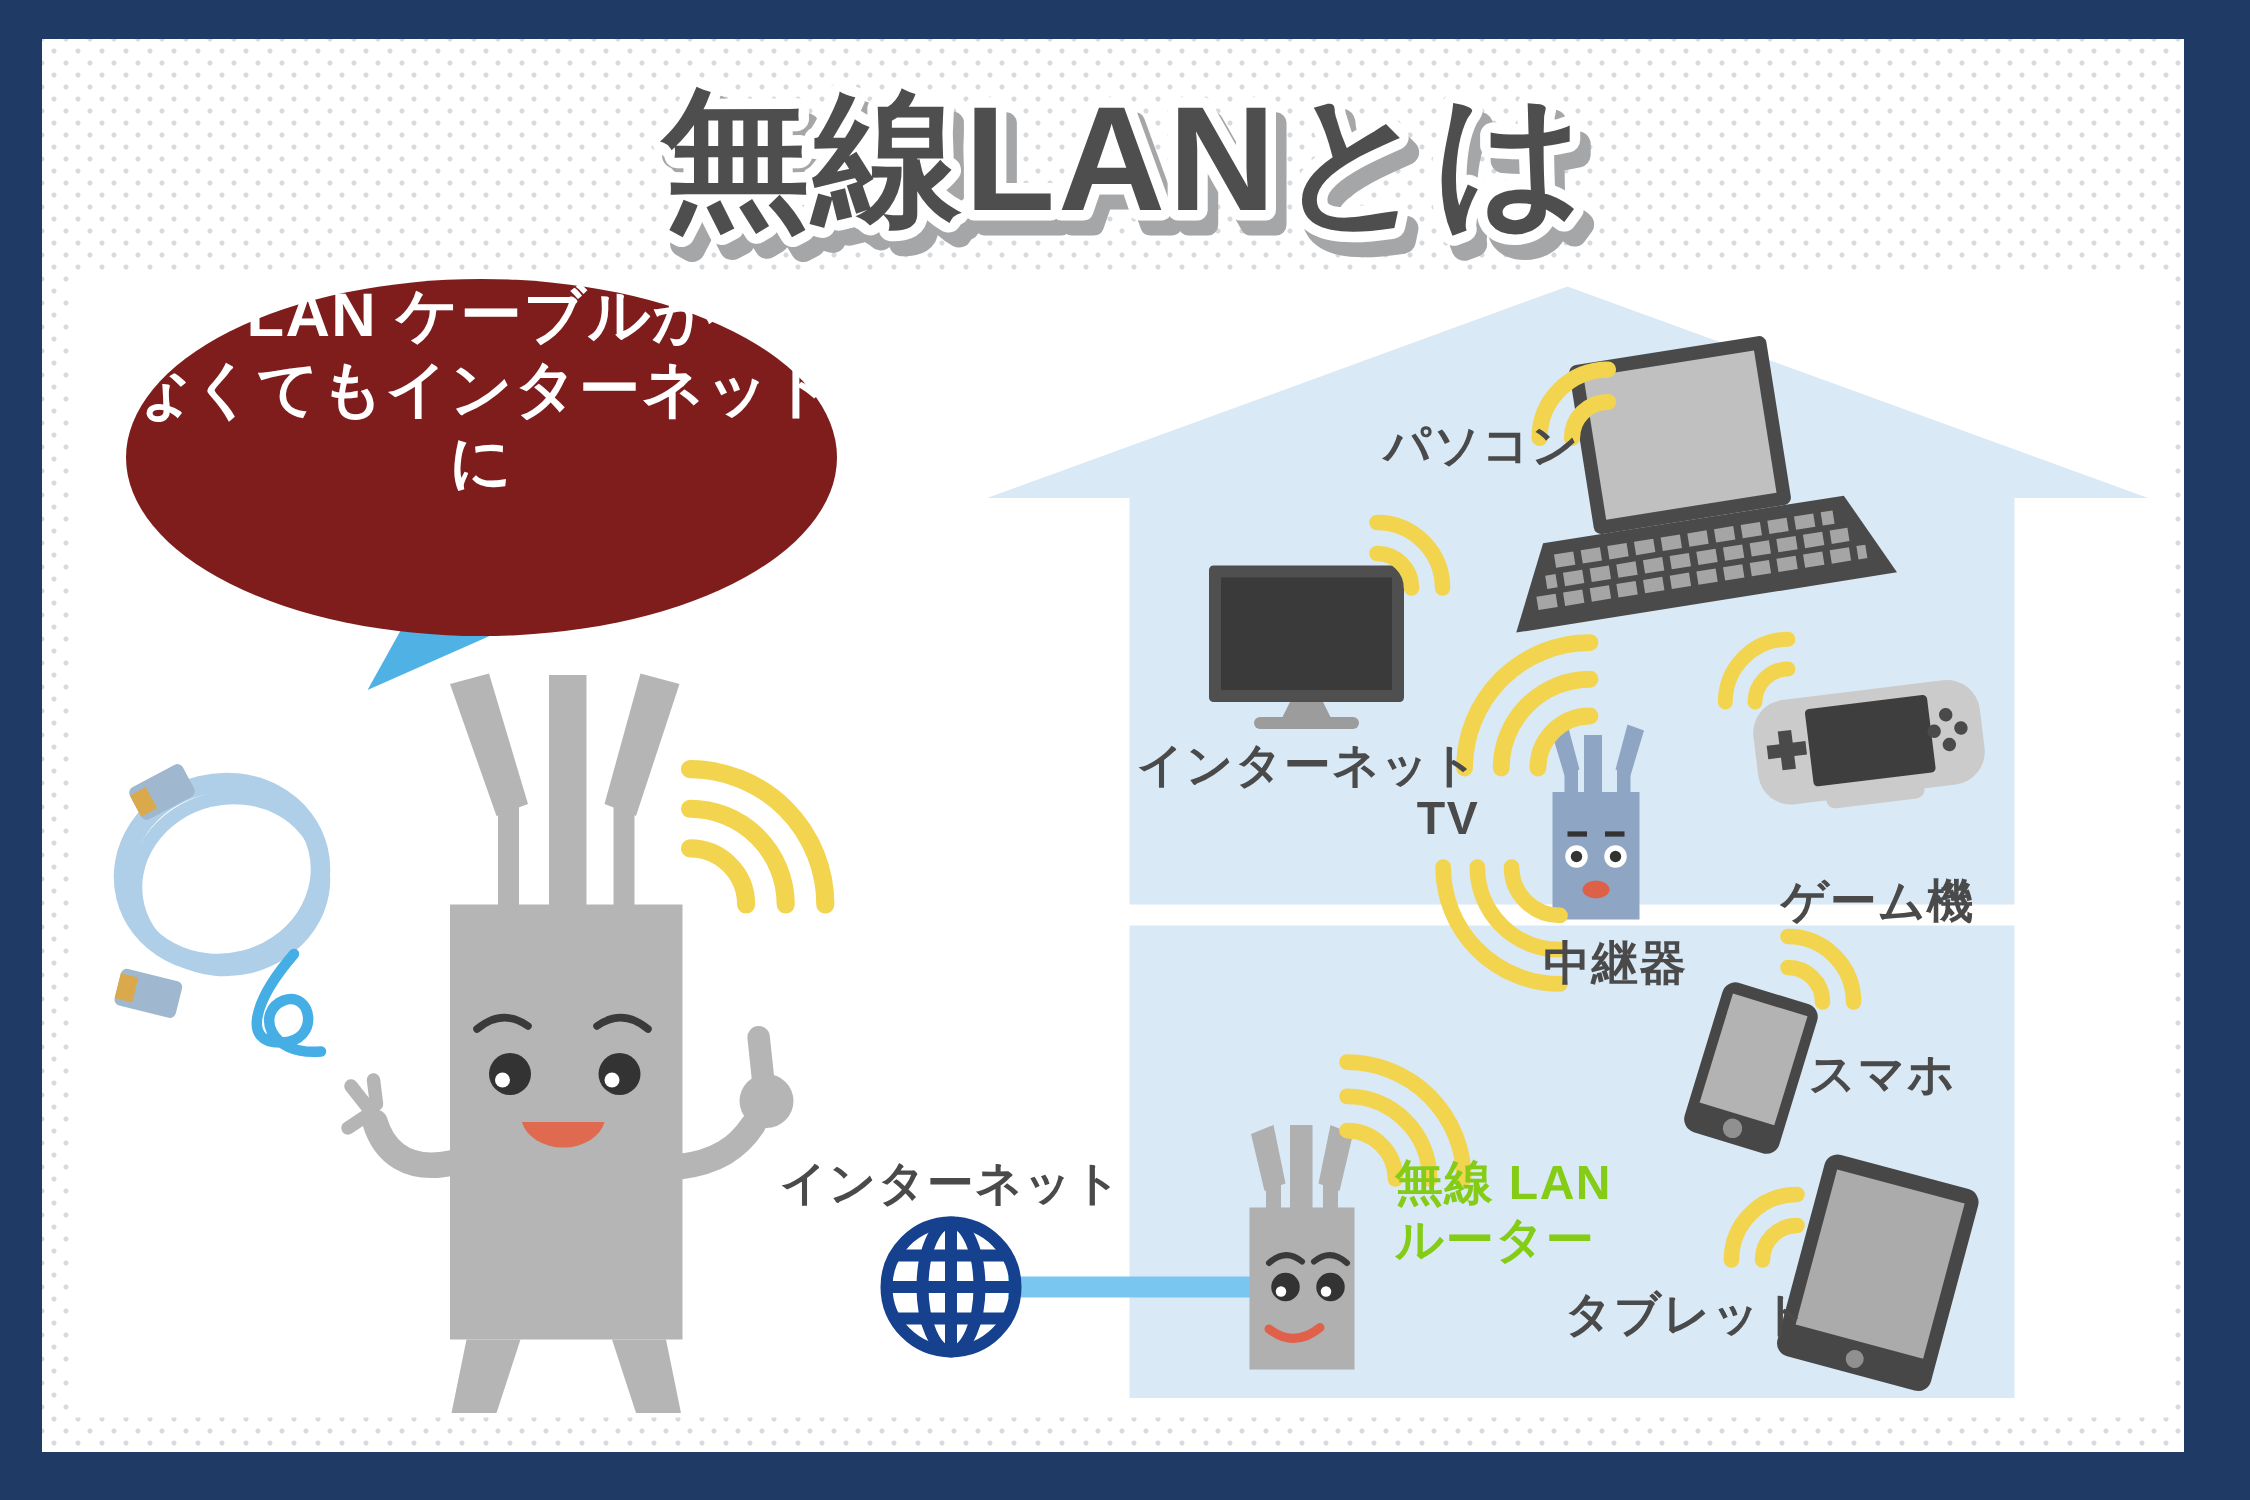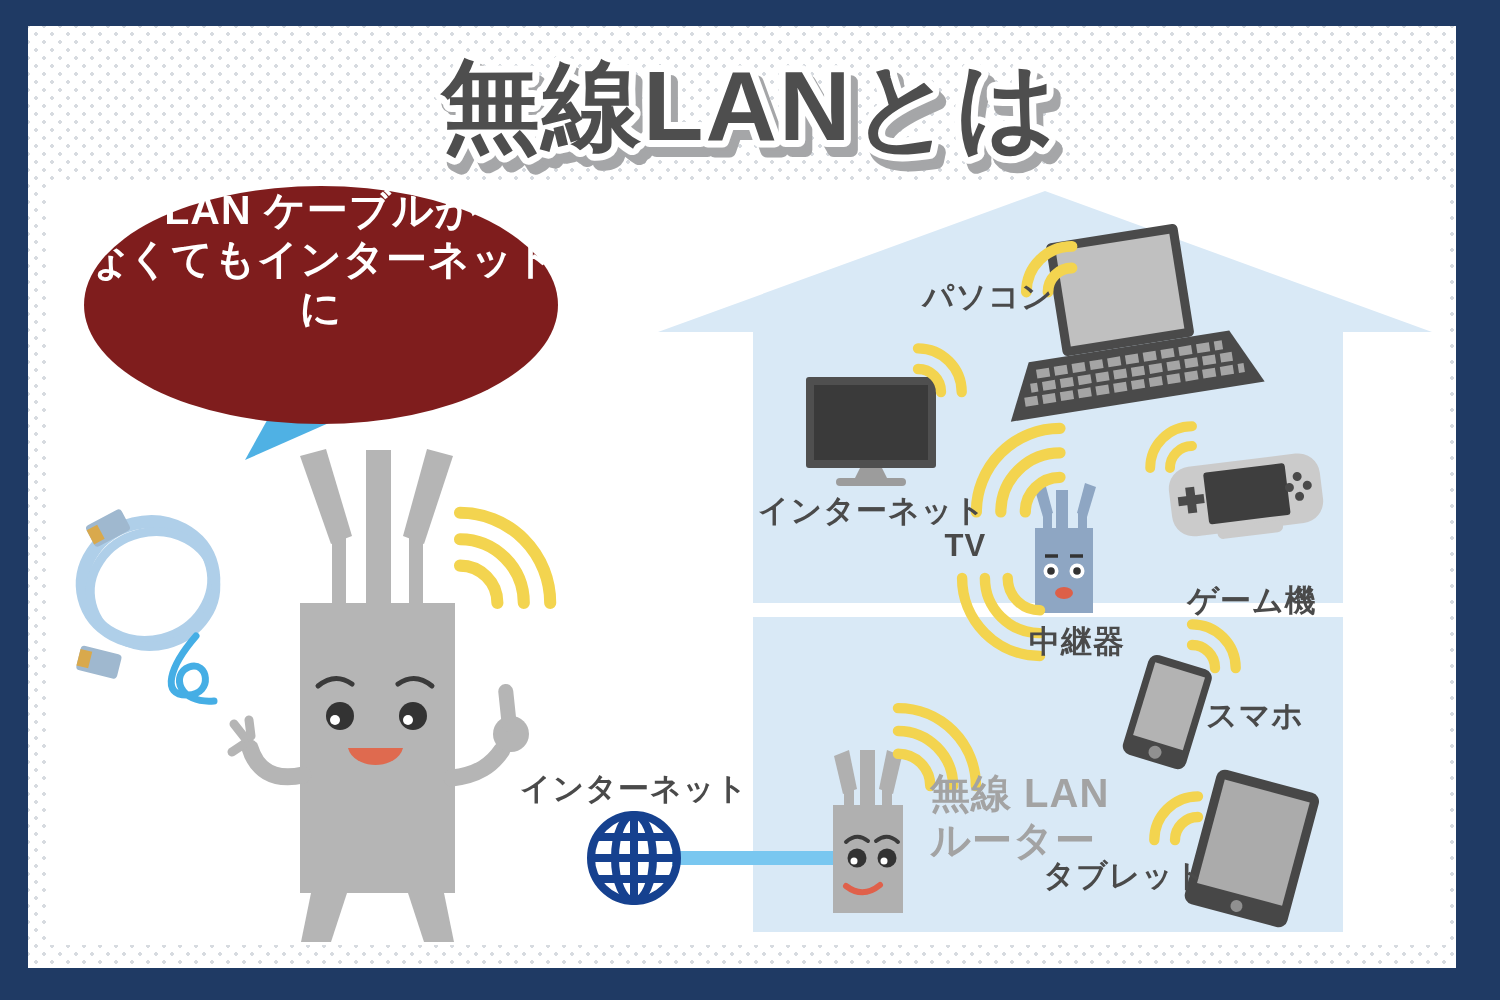--- a/index.html
+++ b/index.html
@@ -44,21 +44,21 @@
     z-index:3;
   }
   .lbl{
     position:absolute;z-index:5;
     color:#4A4A4A;font-weight:800;font-size:31px;letter-spacing:1px;
     white-space:pre-line;transform:translate(-50%,-50%);text-align:right;
     line-height:1.14;
   }
   .lbl-red{
     position:absolute;z-index:5;
-    color:#a3a3a3;font-weight:800;font-size:40px;letter-spacing:1px;
+    color:#84cc16;font-weight:800;font-size:32px;letter-spacing:1px;
     white-space:pre-line;text-align:left;line-height:1.18;
   }
 </style>
 </head>
 <body>
 
 <div id="stage">
 
   <div class="paper"></div>
   <div class="card"></div>

